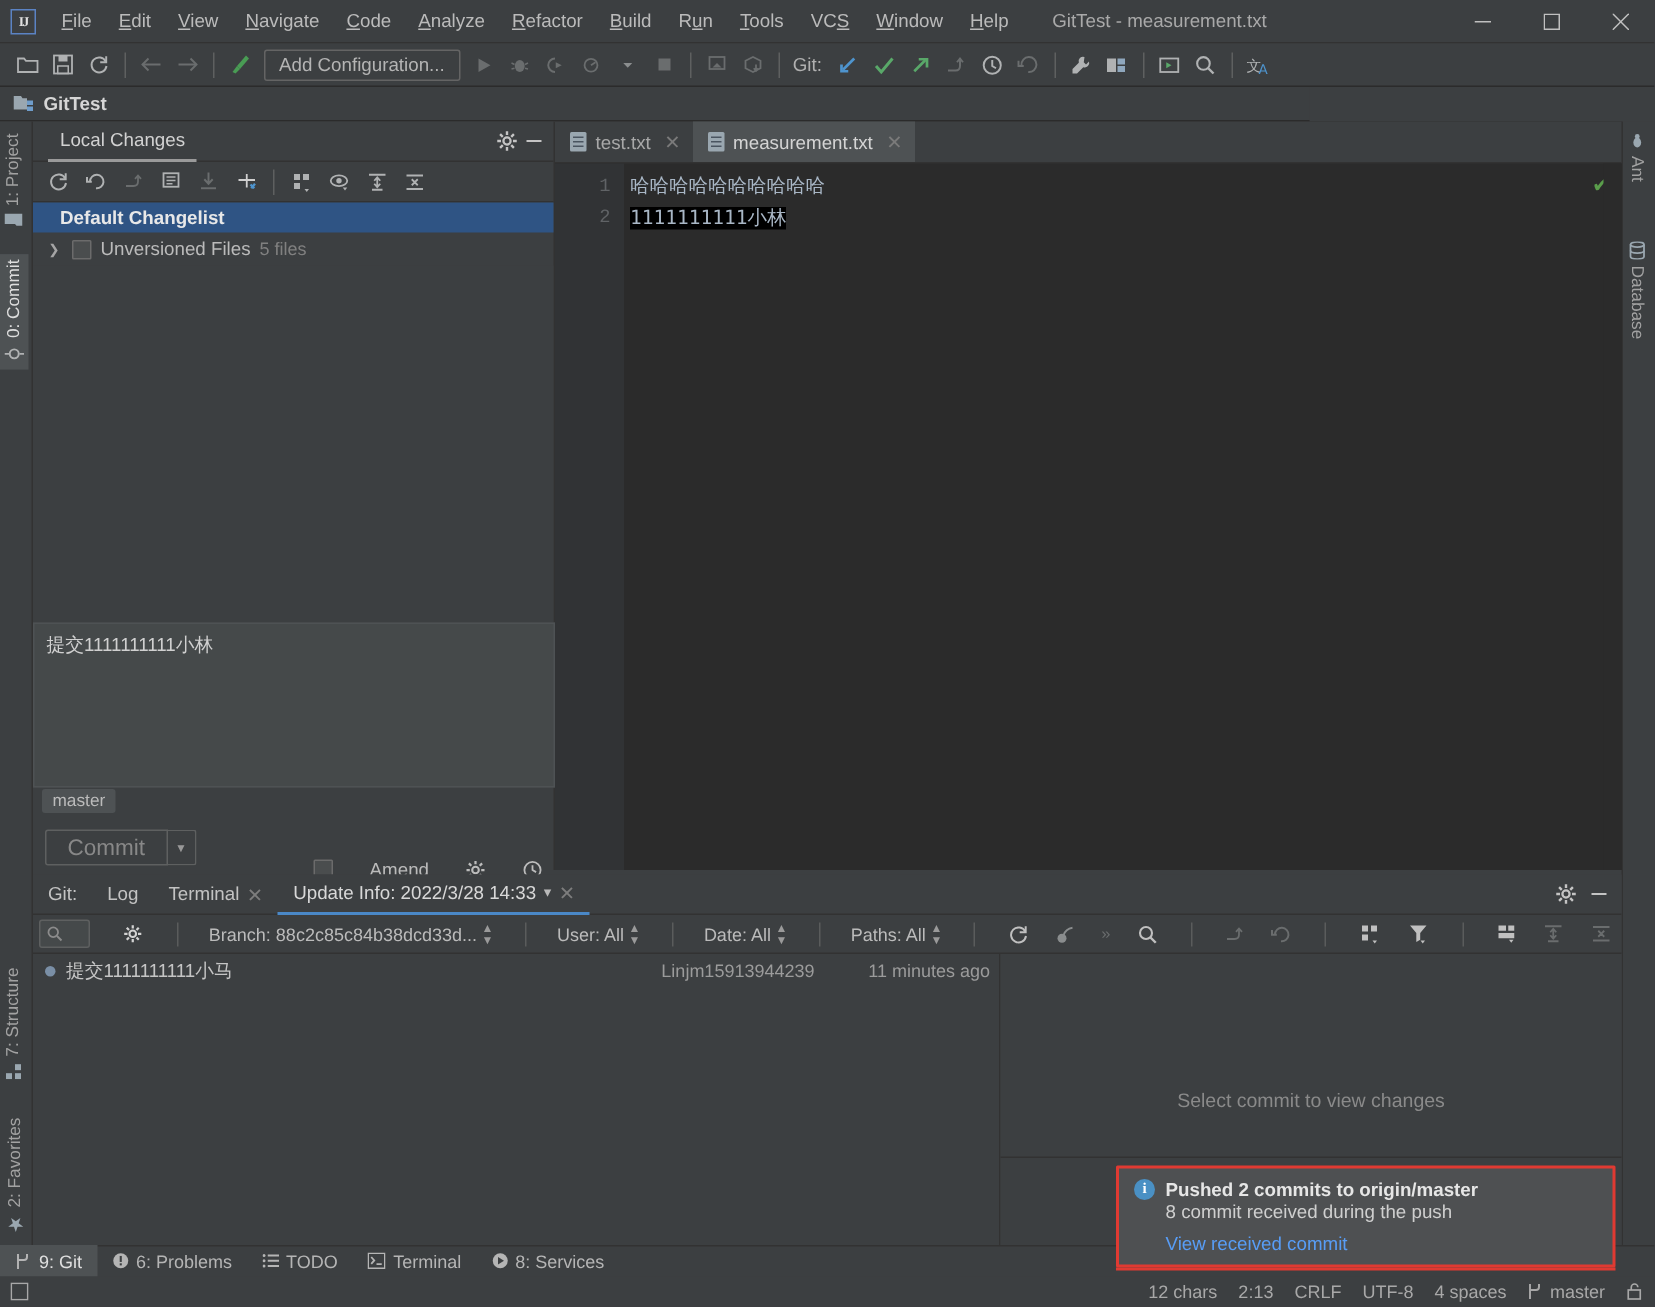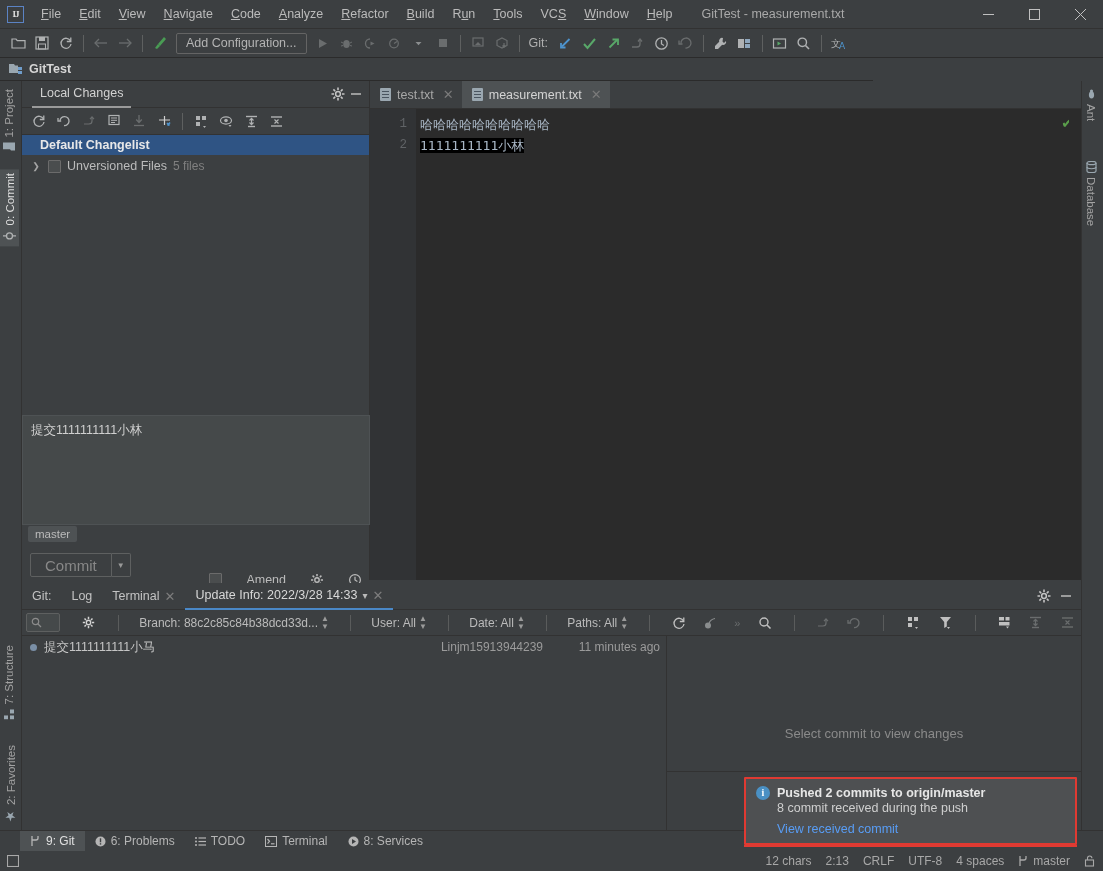--- a/index.html
+++ b/index.html
@@ -259,23 +259,22 @@
     width: 14px; height: 14px; border-radius: 50%; background: #4a90c4;
     color: #fff; font-size: 10px; font-weight: bold; text-align: center;
     line-height: 14px; font-family: "Liberation Serif", serif; flex: none;
   }
   .balloon-sub { font-size: 12.5px; color: #cfcfcf; margin: 1px 0 0 21px; }
   .balloon-link { font-size: 12.5px; color: #589df6; margin: 7px 0 0 21px; cursor: pointer; }
 
   
   .bottom-stripe {
     position: absolute; left: 0; top: 830px; width: 1103px; height: 21px;
-    background: #3c3f41; display: flex; align-items: center;
+    background: #3c3f41; display: flex; align-items: flex-end;
     border-top: 1px solid #323232;
-    padding-left: 20px;
   }
   .btab {
     display: flex; align-items: center; gap: 5px; height: 21px;
     padding: 0 10px; font-size: 12px; color: #b5b5b5;
   }
   .btab.active { background: #4e5254; color: #e0e0e0; }
 
   
   .statusbar {
     position: absolute; left: 0; top: 851px; width: 1103px; height: 20px;

